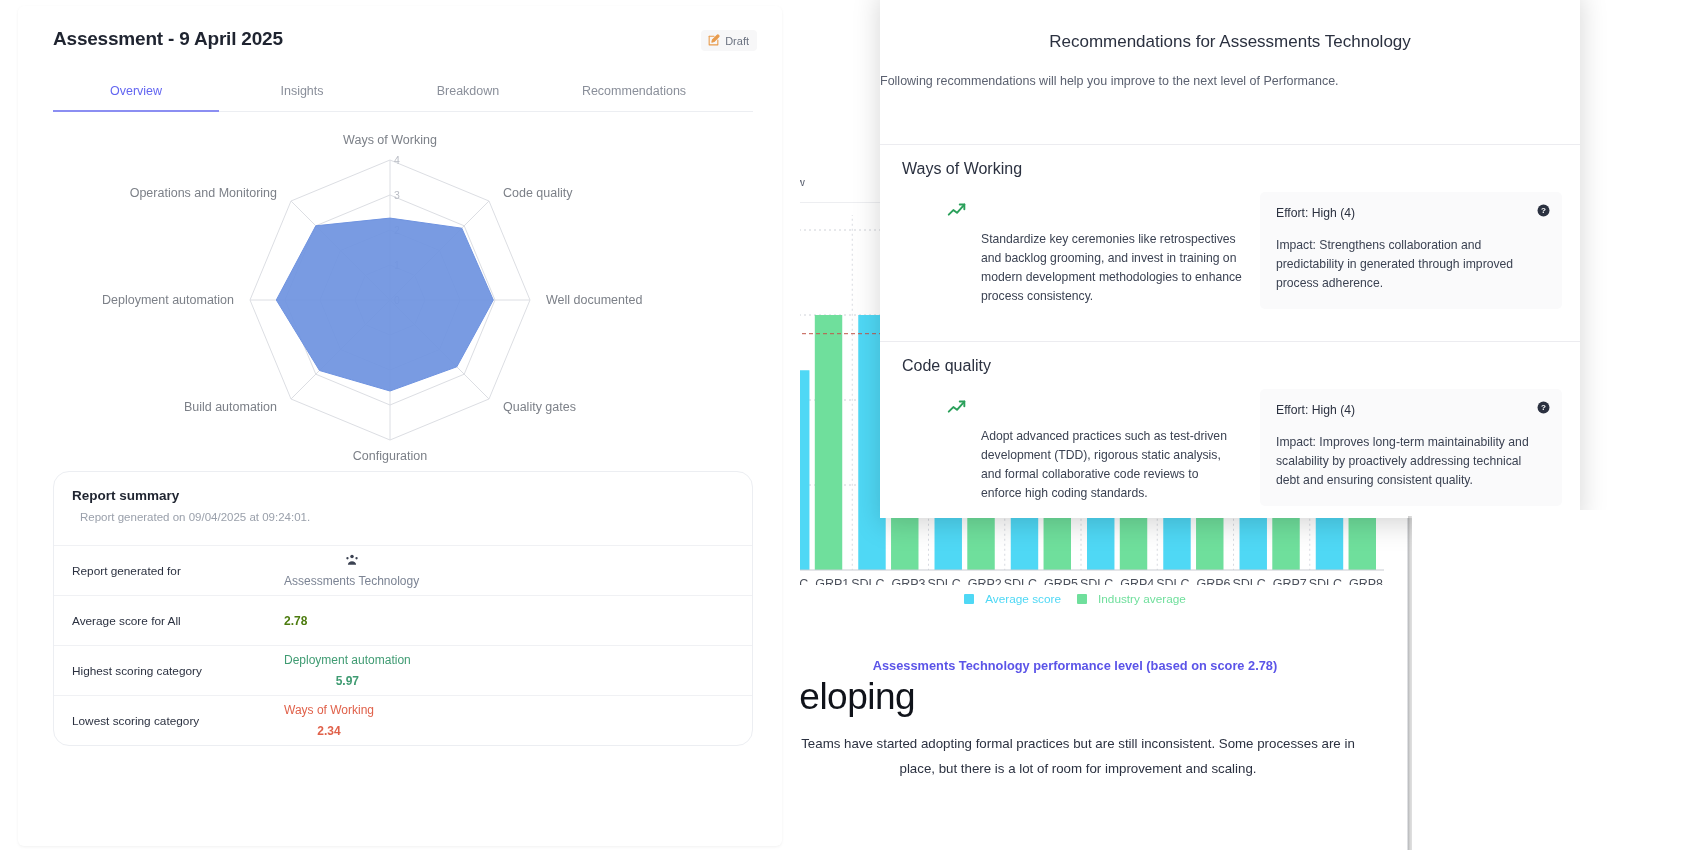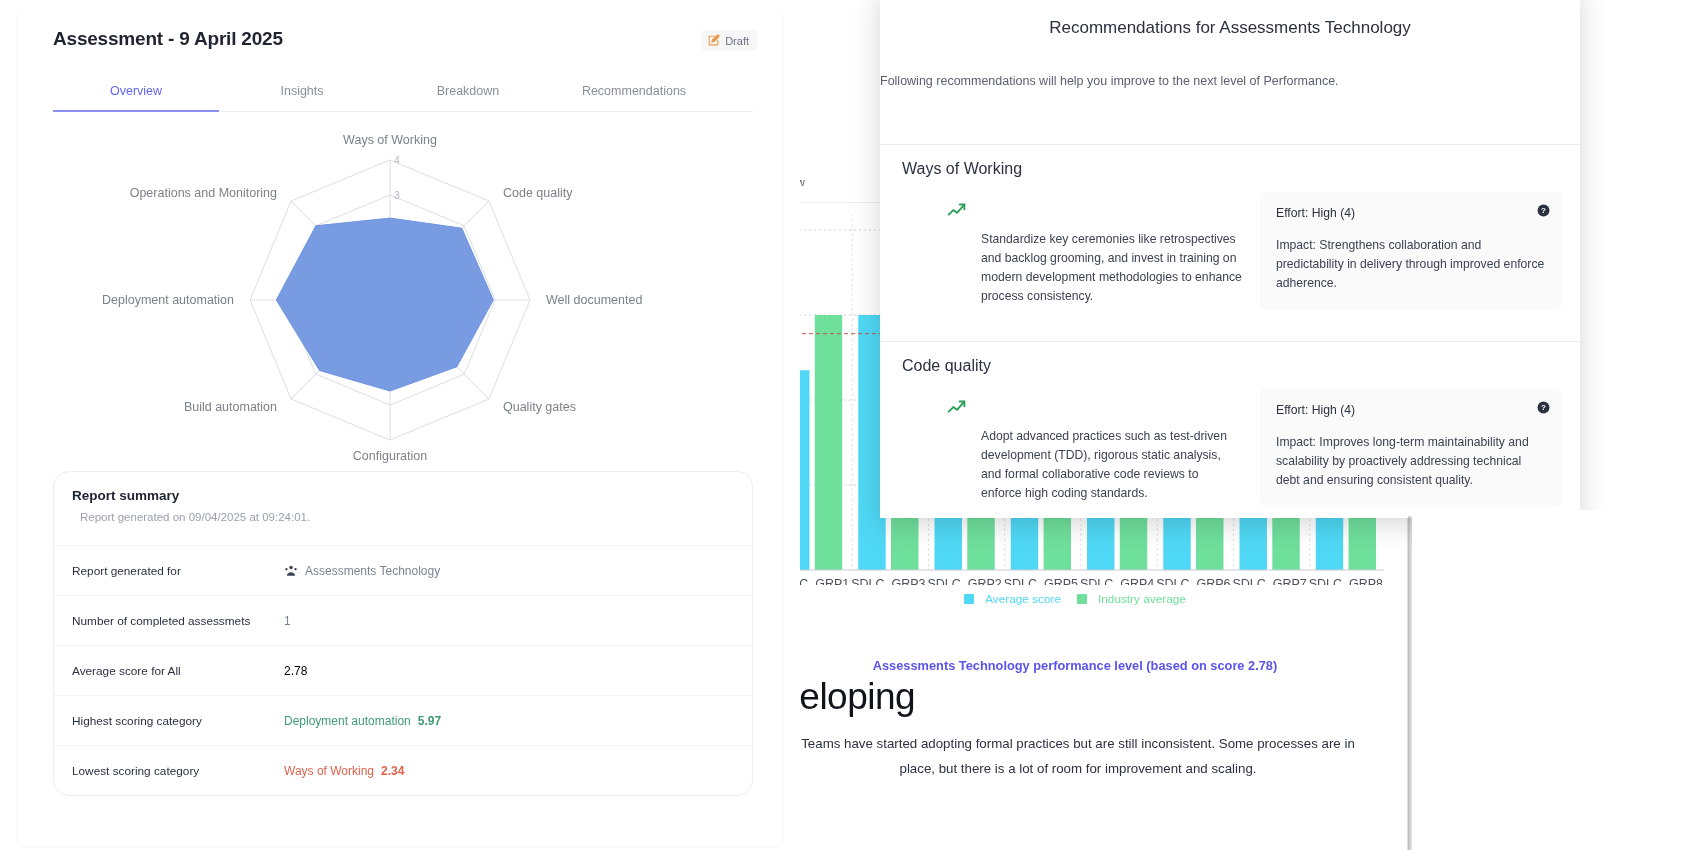--- a/index.html
+++ b/index.html
@@ -84,23 +84,23 @@
     margin: 0 0 6px 0; font-size: 13.5px; color: #1f2430; font-weight: bold;
   }
   .summary-head p { margin: 8px; font-size: 11.5px; color: #9aa0ab; }
   .srow {
     display: flex; align-items: center;
     border-top: 1px solid #f0f1f4;
     height: 50px;
     padding: 0 18px;
   }
   .slabel { width: 212px; font-size: 11.8px; color: #2b3140; }
-  .sval { font-size: 12px; color: #3b4252; display:flex; align-items:center; gap:7px; }
+  .sval { font-size: 12px; color: #3b4252; display:flex; align-items:center; gap:7px;flex-direction:column; }
   .sval.muted { color: #7c8494; }
-  .sval.bold { font-weight: normal; color: #000000; }
+  .sval.bold { font-weight: bold; color: #4d7c0f; }
   .sval.green { color: #3f9b72; }
   .sval.red { color: #e0614a; }
   .sval .num { font-weight: bold; }
   .people-ic { color: #3b4252; display:flex; }
 
   
   #mid-panel {
     position: absolute; left: 735px; top: 0;
     width: 680px; height: 850px;
     background: #ffffff;
@@ -150,21 +150,21 @@
 
   
   #reco-panel {
     position: absolute; left: 880px; top: -12px;
     width: 700px; height: 530px;
     background: #ffffff;
     box-shadow: 0 6px 26px rgba(0,0,0,0.17);
     overflow: hidden;
   }
   .reco-title {
-    position: absolute; left: 0; top: 30px; width: 700px;
+    position: absolute; left: 0; top: 44px; width: 700px;
     text-align: center; font-size: 17px; color: #2b3140;
   }
   .reco-sub {
     position: absolute; left: 0; top: 86px; width: 700px;
     text-align: left; font-size: 12.5px; color: #5b6170;
   }
   .reco-section { position: absolute; left: 0; width: 700px; }
   .reco-section .sec-rule {
     position:absolute; left:0; top:0; width:700px; height:1px; background:#ececf0;
   }
@@ -370,24 +370,20 @@
                 <circle cx="12" cy="6" r="3"></circle>
                   <path d="M5 20c0-4 3.3-6 7-6s7 2 7 6z"></path>
                 <circle cx="4.2" cy="9" r="2"></circle>
                   <circle cx="19.8" cy="9" r="2"></circle>
               </svg>
             </span>
             <span>Assessments Technology</span>
           </div>
         </div>
 
-        <div class="srow">
-          <div class="slabel">Number of completed assessmets</div>
-          <div class="sval muted">1</div>
-        </div>
 
         <div class="srow">
           <div class="slabel">Average score for All</div>
           <div class="sval bold">2.78</div>
         </div>
 
         <div class="srow">
           <div class="slabel">Highest scoring category</div>
           <div class="sval green">
             <span>Deployment automation</span>
@@ -425,21 +421,21 @@
           <div class="reco-text">Standardize key ceremonies like retrospectives and backlog grooming, and invest in training on modern development methodologies to enhance process consistency.</div>
         </div>
         <div class="reco-meta">
           <span class="help-ic">
             <svg width="13" height="13" viewBox="0 0 24 24" fill="#2b3140">
               <circle cx="12" cy="12" r="11"></circle>
               <text x="12" y="17" text-anchor="middle" font-size="15" fill="#ffffff" font-family="Liberation Sans, sans-serif" font-weight="bold">?</text>
             </svg>
           </span>
           <div class="effort">Effort: High (4)</div>
-          <div class="impact">Impact: Strengthens collaboration and predictability in delivery through improved enforce adherence.</div>
+          <div class="impact">Impact: Strengthens collaboration and predictability in generated through improved process adherence.</div>
         </div>
       </div>
     </div>
 
     <div class="reco-section" style="top:353px">
       <div class="sec-rule"></div>
       <div class="sec-title">Code quality</div>
       <div class="reco-body">
         <div class="reco-text-col">
           <span class="trend-ic">

